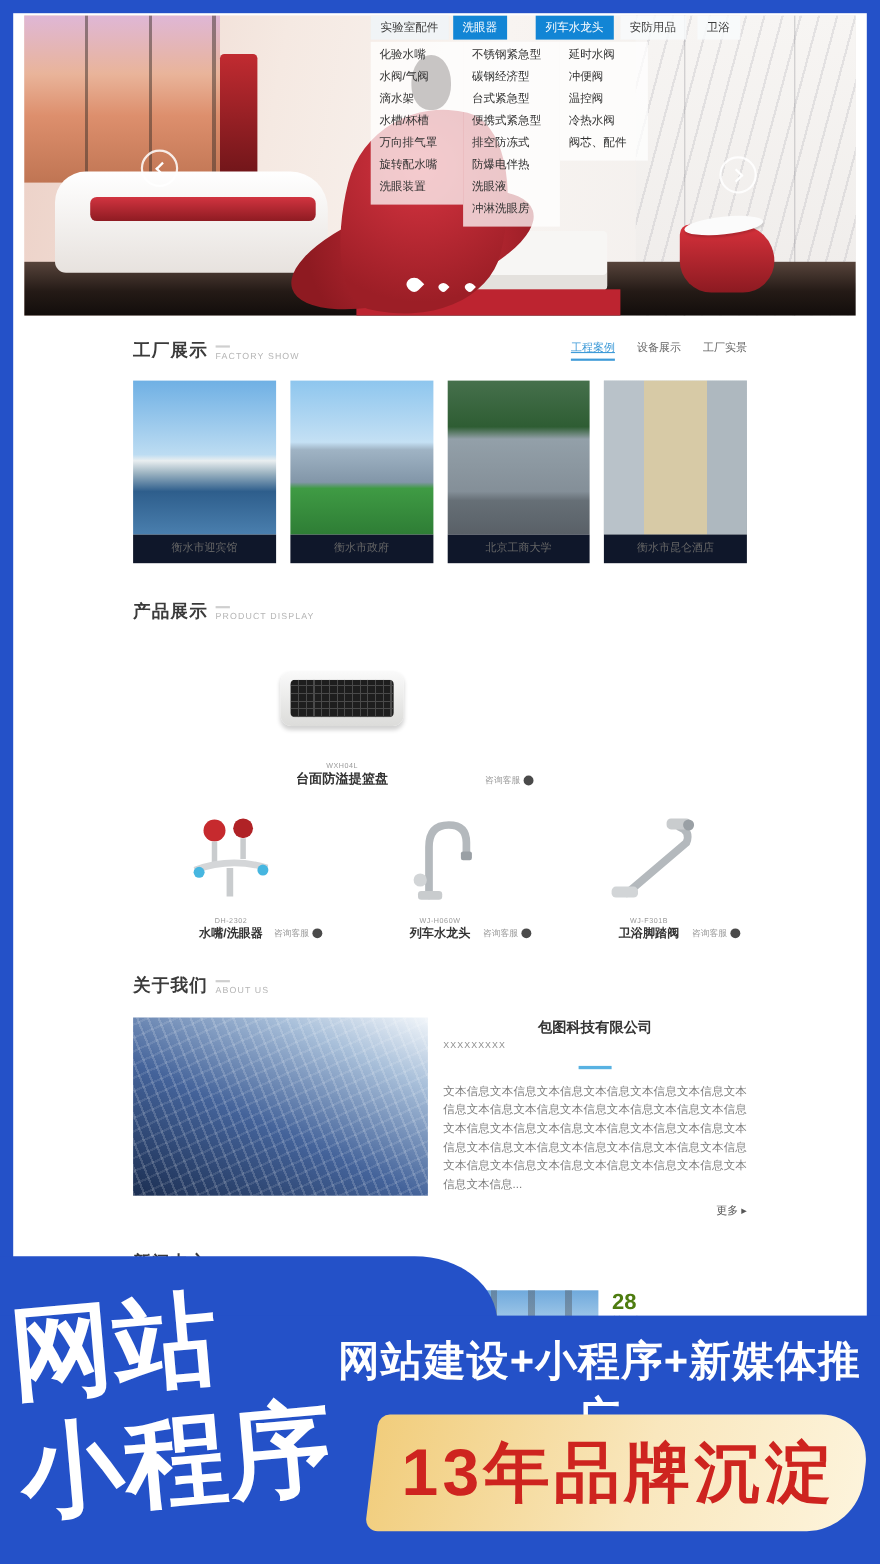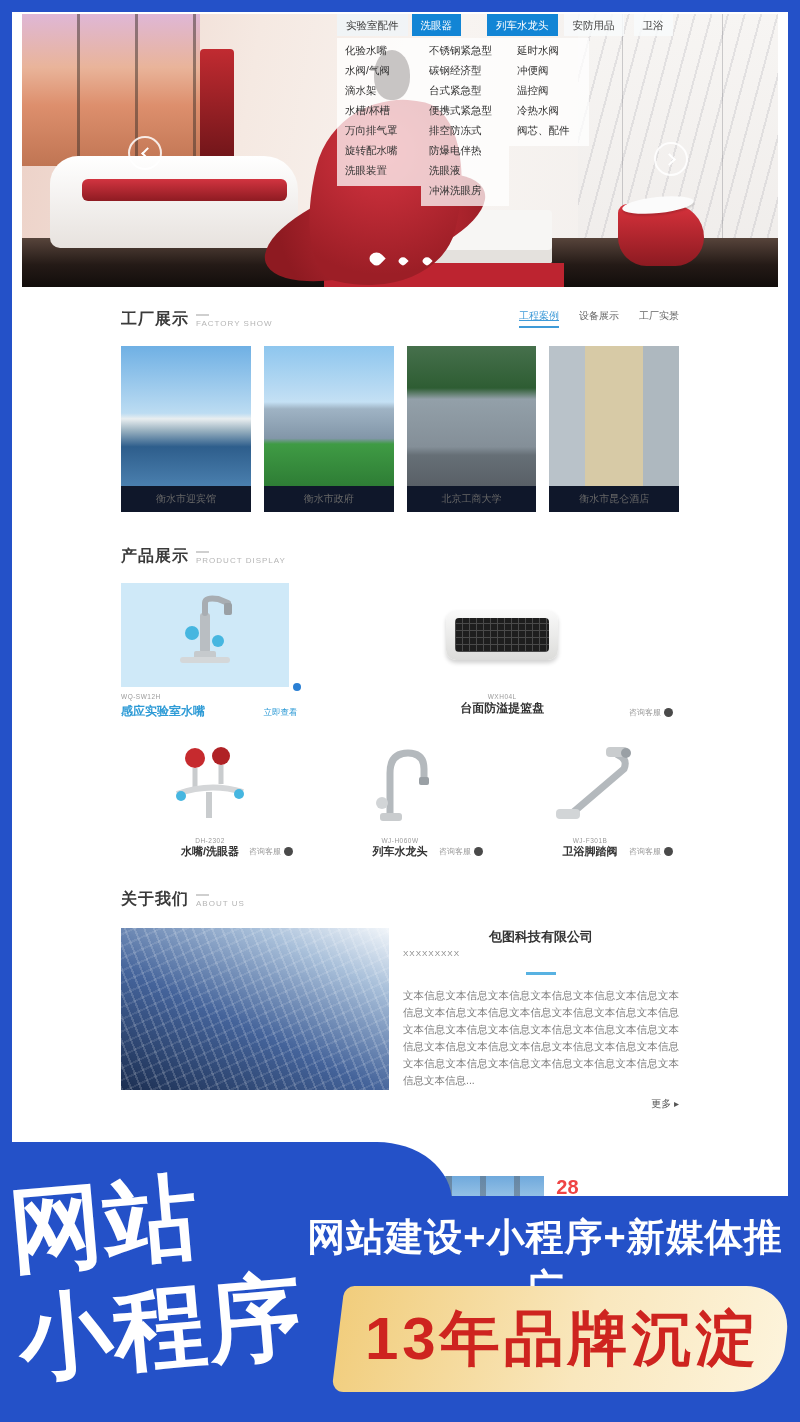--- a/index.html
+++ b/index.html
@@ -138,21 +138,21 @@
   .n-switch { font-size:10px; color:#999; margin-left:14px; margin-bottom:2px; cursor:pointer; }
   .n-items { display:flex; margin-top:14px; }
   .n-item { display:flex; cursor:pointer; }
   .n-item + .n-item { margin-left:90px; }
   .n-img { width:146px; height:70px; }
   .ni1 { background:linear-gradient(160deg,#e7eaec 0%,#c9cfd4 50%,#9aa3aa 100%); }
   .ni2 { background:
         repeating-linear-gradient(90deg, transparent 0 14px, rgba(90,105,120,.55) 14px 20px, transparent 20px 34px),
         linear-gradient(#6fa9dc 0%,#b7d6ee 55%,#8fa8bc 100%); }
   .n-date { margin-left:12px; }
-  .n-day { font-size:20px; color:#ef4444; font-weight:bold; line-height:22px; }
+  .n-day { font-size:20px; color:#4d7c0f; font-weight:bold; line-height:22px; }
   .n-ymd { font-size:8px; color:#9a9a9a; }
 
   
   .blob { position:absolute; left:0; top:1142px; width:452px; height:90px; background:#2451c8;
           border-top-right-radius:75px 60px; }
   .band { position:absolute; left:0; top:1196px; width:800px; height:226px; background:#2451c8; }
   .headline { position:absolute; left:14px; top:1168px; color:#fff; font-weight:bold;
       font-size:93px; line-height:108px; letter-spacing:2px; transform:rotate(-5deg);
       transform-origin:40% 50%; white-space:nowrap; }
   .subline { position:absolute; left:298px; top:1212px; width:494px; text-align:center;
@@ -266,39 +266,20 @@
       </div>
     </div>
 
     <div class="products">
       <div class="sec-head">
         <span class="sec-cn">产品展示</span>
         <span class="sec-en">PRODUCT DISPLAY</span>
       </div>
 
       <div class="p-row1">
-        <div class="p-feat1">
-          <div class="p-img1">
-            <svg width="70" height="80" viewBox="0 0 70 80">
-              <rect x="30" y="18" width="10" height="40" rx="3" fill="#b9bec2"></rect>
-              <path d="M35 18 L35 8 Q35 2 48 4 L58 8" stroke="#a8adb2" stroke-width="6" fill="none" stroke-linecap="round"></path>
-              <rect x="54" y="8" width="8" height="12" rx="2" fill="#9aa0a5"></rect>
-              <circle cx="22" cy="38" r="7" fill="#46b6e0"></circle>
-              <circle cx="48" cy="46" r="6" fill="#46b6e0"></circle>
-              <rect x="24" y="56" width="22" height="8" rx="2" fill="#c6cacd"></rect>
-              <rect x="10" y="62" width="50" height="6" rx="3" fill="#d4d7d9"></rect>
-            </svg>
-          </div>
-          <span class="p-dot"></span>
-          <div class="p-code">WQ-SW12H</div>
-          <div class="p-r1meta">
-            <span class="p-name-blue">感应实验室水嘴</span>
-            <span class="p-link-blue">立即查看</span>
-          </div>
-        </div>
 
         <div class="p-feat2">
           <div class="p-img2">
             <div class="tray">
               <div class="tray-grid"></div>
             </div>
           </div>
           <div class="p-code">WXH04L</div>
           <div class="p-name-dark">台面防溢提篮盘</div>
           <div class="consult">

